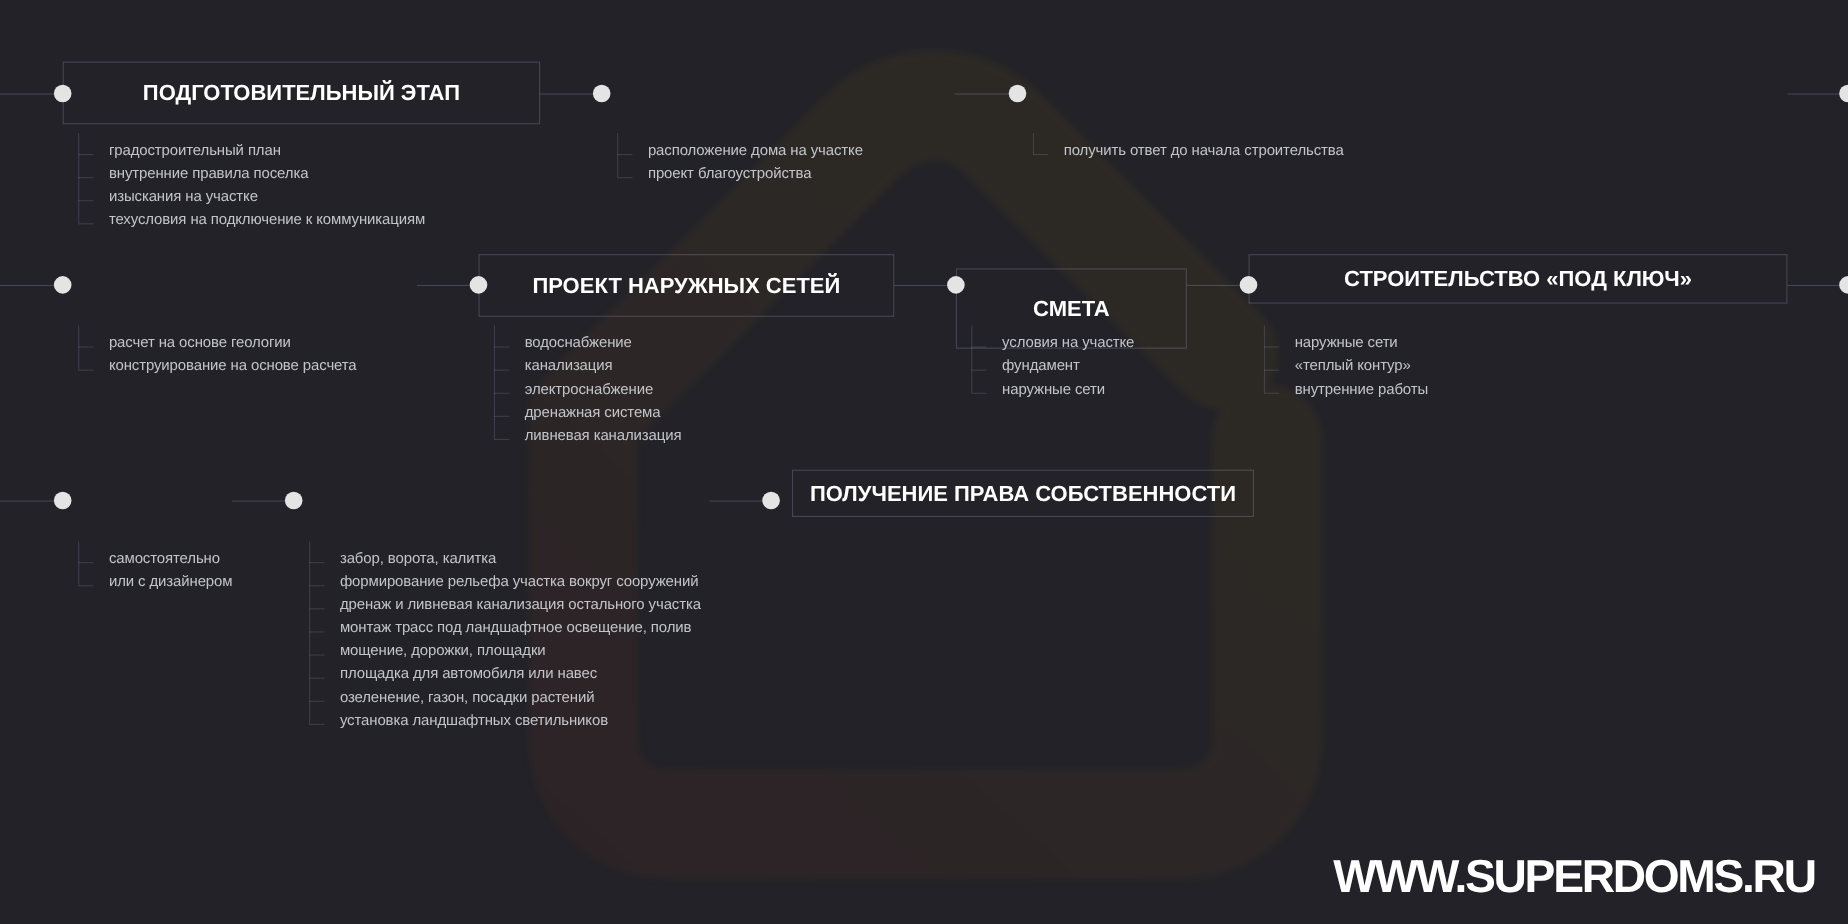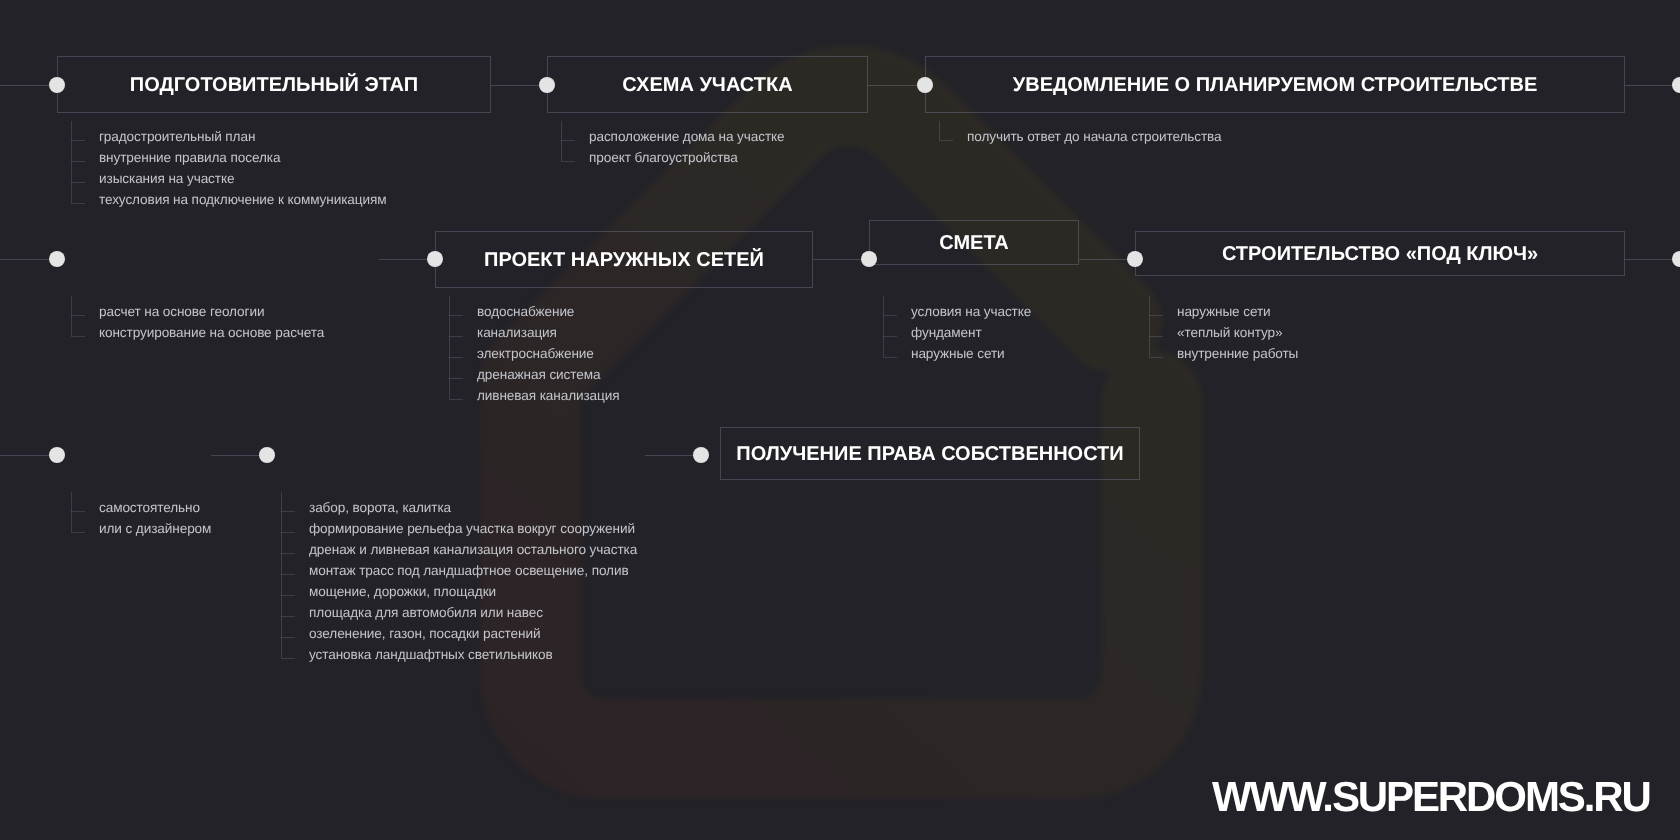--- a/index.html
+++ b/index.html
@@ -67,32 +67,26 @@
     <div class="vline" style="height:81.85px"></div>
     <div class="tick" style="top:19px"></div>
     <div class="lbl" style="top:19px">градостроительный план</div>
     <div class="tick" style="top:39.95px"></div>
     <div class="lbl" style="top:39.95px">внутренние правила поселка</div>
     <div class="tick" style="top:60.9px"></div>
     <div class="lbl" style="top:60.9px">изыскания на участке</div>
     <div class="tick" style="top:81.85px"></div>
     <div class="lbl" style="top:81.85px">техусловия на подключение к коммуникациям</div>
   </div>
-  <div class="node" style="left:547px;top:56px;width:321px;height:57px">
-    <div class="ttl">СХЕМА УЧАСТКА</div>
-  </div>
   <div class="sub" style="left:561px;top:121px">
     <div class="vline" style="height:39.95px"></div>
     <div class="tick" style="top:19px"></div>
     <div class="lbl" style="top:19px">расположение дома на участке</div>
     <div class="tick" style="top:39.95px"></div>
     <div class="lbl" style="top:39.95px">проект благоустройства</div>
-  </div>
-  <div class="node" style="left:925px;top:56px;width:700px;height:57px">
-    <div class="ttl">УВЕДОМЛЕНИЕ О ПЛАНИРУЕМОМ СТРОИТЕЛЬСТВЕ</div>
   </div>
   <div class="sub" style="left:939px;top:121px">
     <div class="vline" style="height:19px"></div>
     <div class="tick" style="top:19px"></div>
     <div class="lbl" style="top:19px">получить ответ до начала строительства</div>
   </div>
   <div class="sub" style="left:71px;top:296px">
     <div class="vline" style="height:39.95px"></div>
     <div class="tick" style="top:19px"></div>
     <div class="lbl" style="top:19px">расчет на основе геологии</div>
@@ -108,21 +102,21 @@
     <div class="lbl" style="top:19px">водоснабжение</div>
     <div class="tick" style="top:39.95px"></div>
     <div class="lbl" style="top:39.95px">канализация</div>
     <div class="tick" style="top:60.9px"></div>
     <div class="lbl" style="top:60.9px">электроснабжение</div>
     <div class="tick" style="top:81.85px"></div>
     <div class="lbl" style="top:81.85px">дренажная система</div>
     <div class="tick" style="top:102.8px"></div>
     <div class="lbl" style="top:102.8px">ливневая канализация</div>
   </div>
-  <div class="node" style="left:869px;top:220px;width:210px;height:45px">
+  <div class="node" style="left:869px;top:244px;width:210px;height:73px">
     <div class="ttl">СМЕТА</div>
   </div>
   <div class="sub" style="left:883px;top:296px">
     <div class="vline" style="height:60.9px"></div>
     <div class="tick" style="top:19px"></div>
     <div class="lbl" style="top:19px">условия на участке</div>
     <div class="tick" style="top:39.95px"></div>
     <div class="lbl" style="top:39.95px">фундамент</div>
     <div class="tick" style="top:60.9px"></div>
     <div class="lbl" style="top:60.9px">наружные сети</div>
@@ -158,21 +152,21 @@
     <div class="lbl" style="top:81.85px">монтаж трасс под ландшафтное освещение, полив</div>
     <div class="tick" style="top:102.8px"></div>
     <div class="lbl" style="top:102.8px">мощение, дорожки, площадки</div>
     <div class="tick" style="top:123.75px"></div>
     <div class="lbl" style="top:123.75px">площадка для автомобиля или навес</div>
     <div class="tick" style="top:144.7px"></div>
     <div class="lbl" style="top:144.7px">озеленение, газон, посадки растений</div>
     <div class="tick" style="top:165.65px"></div>
     <div class="lbl" style="top:165.65px">установка ландшафтных светильников</div>
   </div>
-  <div class="node" style="left:720px;top:427px;width:420px;height:53px">
+  <div class="node" style="left:720px;top:427px;width:420px;height:43px">
     <div class="ttl">ПОЛУЧЕНИЕ ПРАВА СОБСТВЕННОСТИ</div>
   </div>
 
   <div class="dot" style="left:48.7px;top:76.7px;width:16.6px;height:16.6px"></div>
   <div class="dot" style="left:538.7px;top:76.7px;width:16.6px;height:16.6px"></div>
   <div class="dot" style="left:916.7px;top:76.7px;width:16.6px;height:16.6px"></div>
   <div class="dot" style="left:1671.7px;top:76.7px;width:16.6px;height:16.6px"></div>
   <div class="dot" style="left:48.7px;top:250.7px;width:16.6px;height:16.6px"></div>
   <div class="dot" style="left:426.7px;top:250.7px;width:16.6px;height:16.6px"></div>
   <div class="dot" style="left:860.7px;top:250.7px;width:16.6px;height:16.6px"></div>

